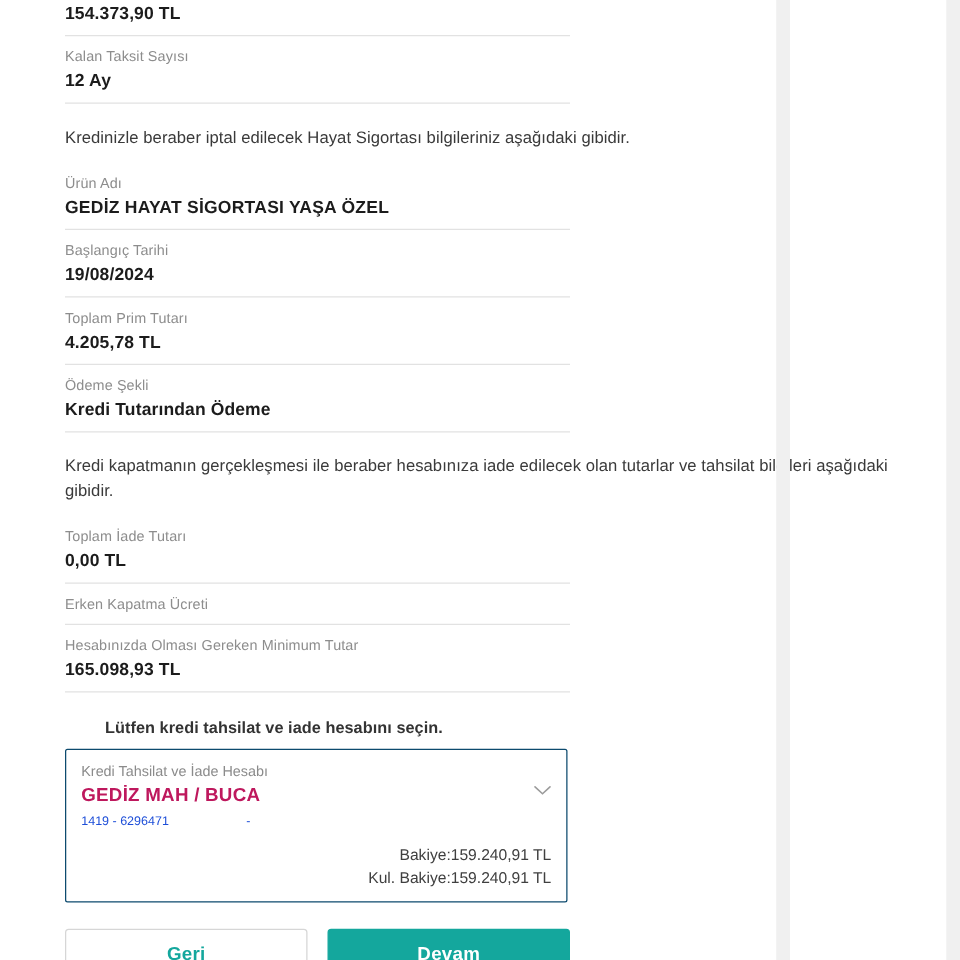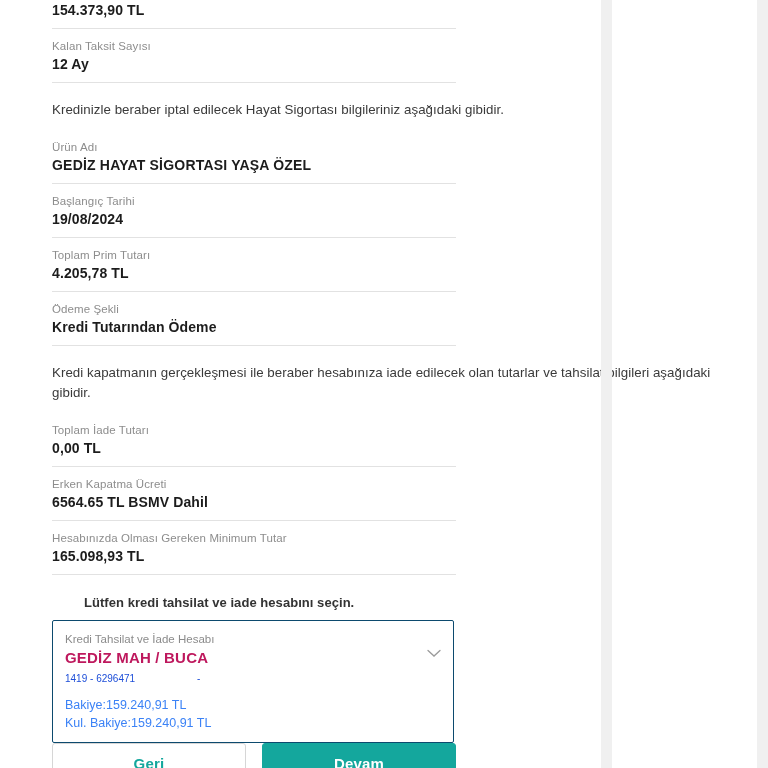--- a/index.html
+++ b/index.html
@@ -11,20 +11,21 @@
     height: 768px;
     background: #f0f0f0;
     font-family: "Liberation Sans", sans-serif;
     overflow: hidden;
   }
   .page {
     position: relative;
     width: 612px;
     height: 768px;
     background: #f0f0f0;
+    padding-left: 20px;
   }
   .content-panel {
     position: absolute;
     left: 0;
     top: 0;
     width: 757px;
     height: 768px;
     background: #ffffff;
     box-sizing: border-box;
   }
@@ -113,23 +114,23 @@
   }
   .acct-no .dash {
     display: inline-block;
     margin-left: 62px;
   }
   .acct-rows {
     margin-top: 8px;
   }
   .acct-row {
     display: flex;
-    justify-content: flex-start;
+    justify-content: flex-end;
     font-size: 12.5px;
-    color: #3b82f6;
+    color: #404040;
     line-height: 18px;
   }
   .acct-row .amt {
     font-weight: normal;
   }
   .chevron {
     position: absolute;
     right: 12px;
     top: 28px;
     width: 14px;
@@ -218,21 +219,20 @@
 
       <div class="para wide">Kredi kapatmanın gerçekleşmesi ile beraber hesabınıza iade edilecek olan tutarlar ve tahsilat bilgileri aşağıdaki gibidir.</div>
 
       <div class="field">
         <div class="field-label">Toplam İade Tutarı</div>
         <div class="field-value">0,00 TL</div>
       </div>
 
       <div class="field">
         <div class="field-label">Erken Kapatma Ücreti</div>
-        <div class="field-value">6564.65 TL BSMV Dahil</div>
       </div>
 
       <div class="field">
         <div class="field-label">Hesabınızda Olması Gereken Minimum Tutar</div>
         <div class="field-value">165.098,93 TL</div>
       </div>
 
       <div class="section-note">Lütfen kredi tahsilat ve iade hesabını seçin.</div>
 
       <div class="account-card">

